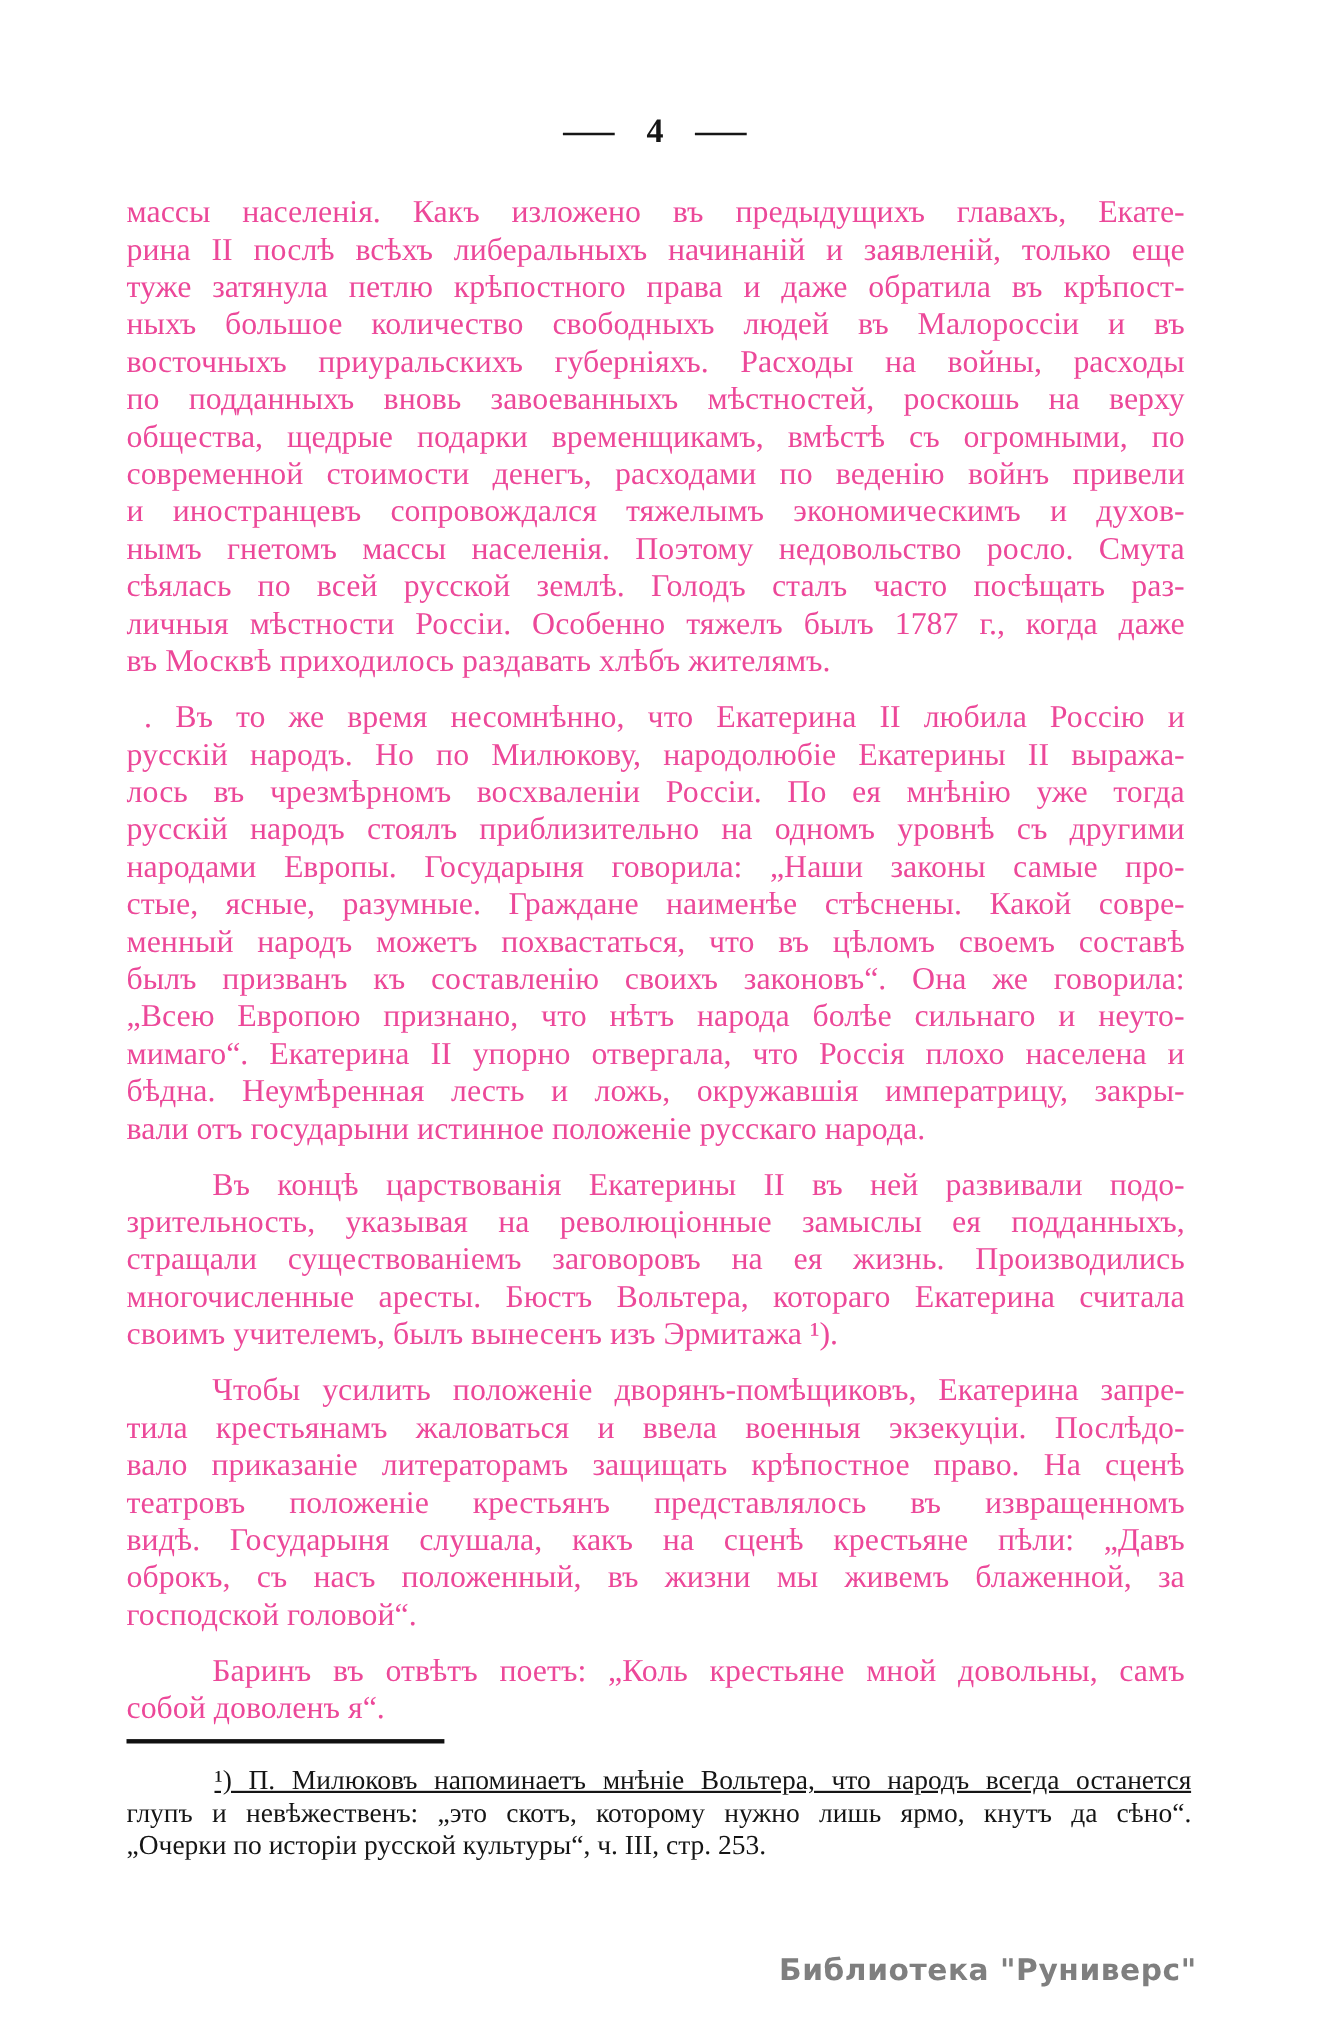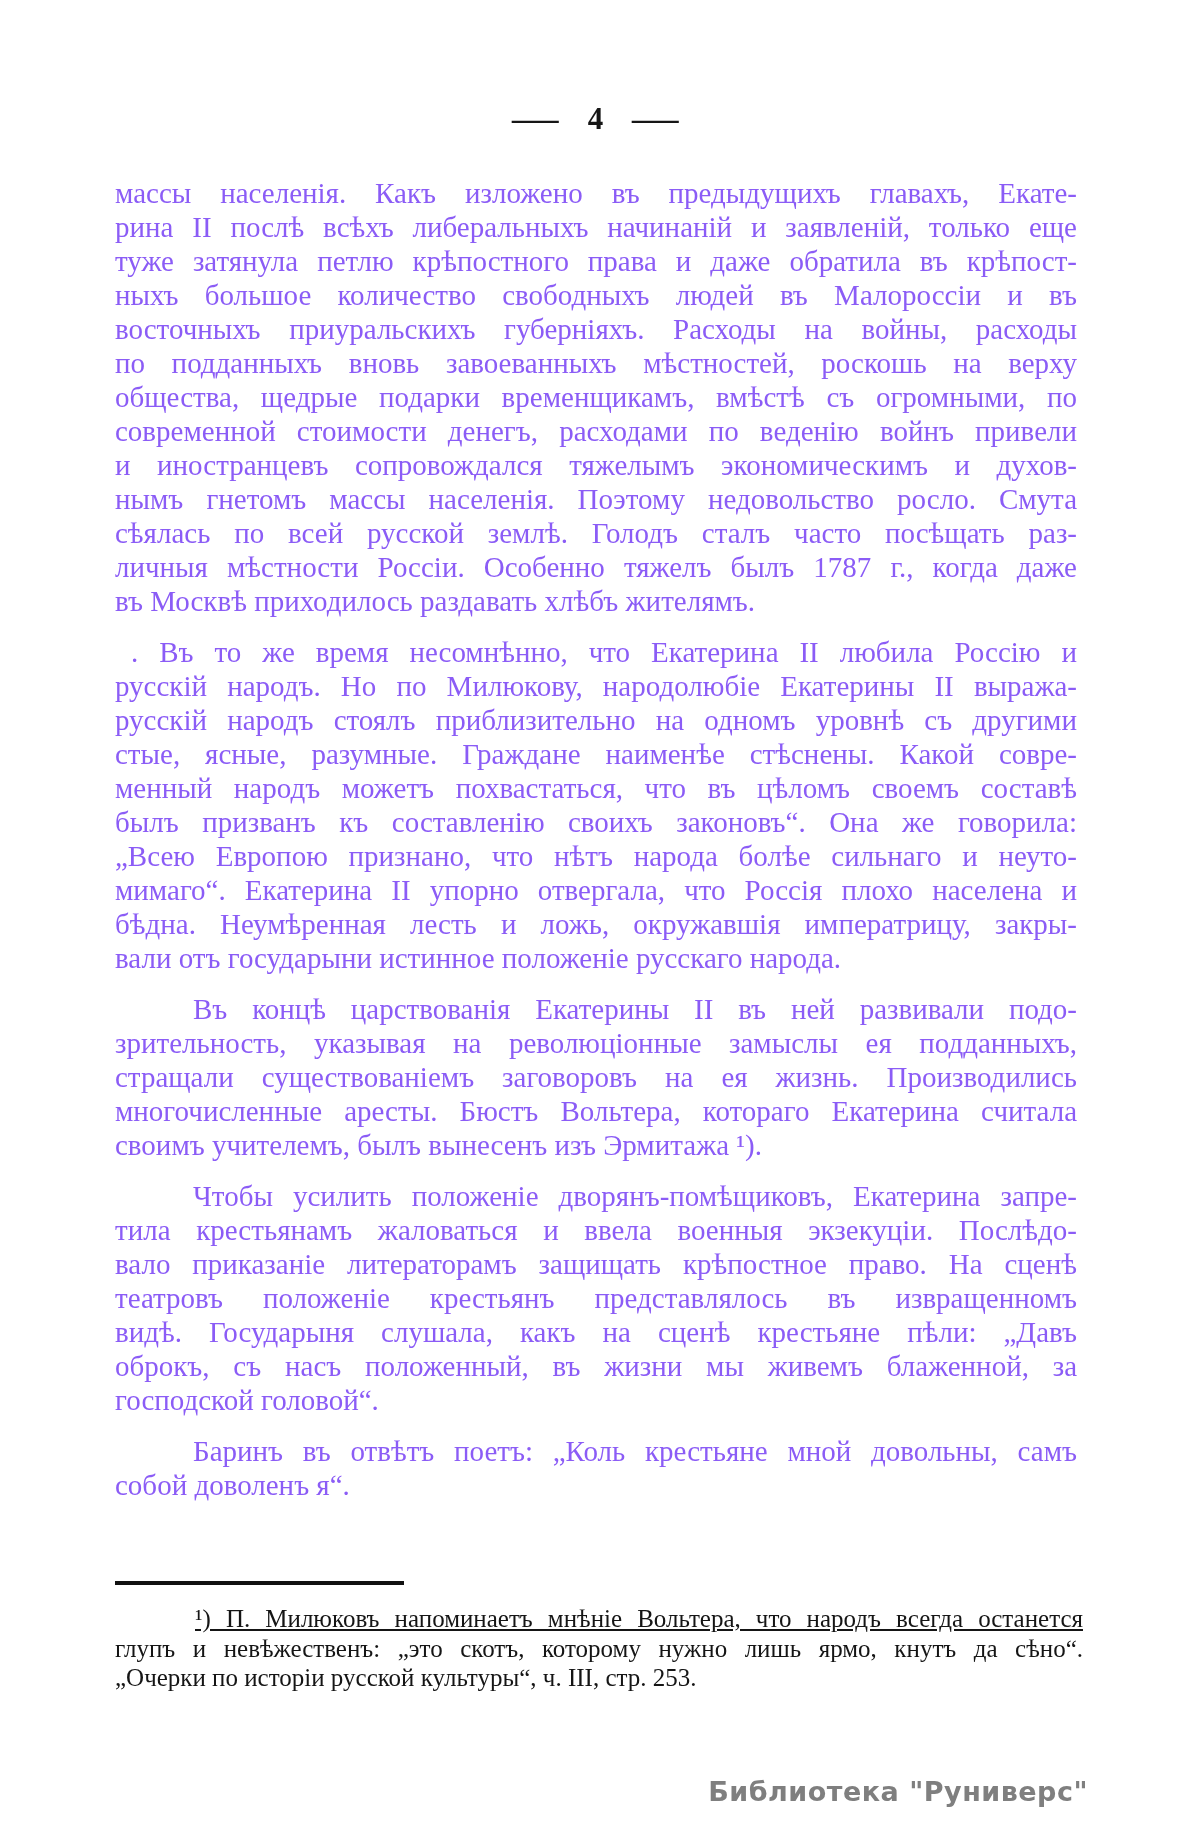--- a/index.html
+++ b/index.html
@@ -26,21 +26,21 @@
   }
   .page-header .dash { display: inline-block; transform: scaleX(1.5); }
   .page-header .num  { display: inline-block; margin: 0 36px; }
 
   
   .text-block {
     position: absolute;
     top: 176px; left: 115px; width: 962px;
     font-size: 29px;
     line-height: 34px;
-    color: #8b5cf6;
+    color: #ec4899;
   }
   .para + .para { margin-top: 17px; }
   .line {
     height: 34px;
     overflow: hidden;
     text-align: justify;
     text-align-last: justify;
   }
   .line.last { text-align-last: left; }
   .line.ind    { text-indent: 78px; font-family: Liberation Serif, serif; }
@@ -95,21 +95,23 @@
         <div class="line">современной стоимости денегъ, расходами по веденію войнъ привели</div>
         <div class="line">и иностранцевъ сопровождался тяжелымъ экономическимъ и духов-</div>
         <div class="line">нымъ гнетомъ массы населенія. Поэтому недовольство росло. Смута</div>
         <div class="line">сѣялась по всей русской землѣ. Голодъ сталъ часто посѣщать раз-</div>
         <div class="line">личныя мѣстности Россіи. Особенно тяжелъ былъ 1787 г., когда даже</div>
         <div class="line last">въ Москвѣ приходилось раздавать хлѣбъ жителямъ.</div>
       </div>
       <div class="para">
         <div class="line dotind">. Въ то же время несомнѣнно, что Екатерина II любила Россію и</div>
         <div class="line">русскій народъ. Но по Милюкову, народолюбіе Екатерины II выража-</div>
+        <div class="line">лось въ чрезмѣрномъ восхваленіи Россіи. По ея мнѣнію уже тогда</div>
         <div class="line">русскій народъ стоялъ приблизительно на одномъ уровнѣ съ другими</div>
+        <div class="line">народами Европы. Государыня говорила: „Наши законы самые про-</div>
         <div class="line">стые, ясные, разумные. Граждане наименѣе стѣснены. Какой совре-</div>
         <div class="line">менный народъ можетъ похвастаться, что въ цѣломъ своемъ составѣ</div>
         <div class="line">былъ призванъ къ составленію своихъ законовъ“. Она же говорила:</div>
         <div class="line">„Всею Европою признано, что нѣтъ народа болѣе сильнаго и неуто-</div>
         <div class="line">мимаго“. Екатерина II упорно отвергала, что Россія плохо населена и</div>
         <div class="line">бѣдна. Неумѣренная лесть и ложь, окружавшія императрицу, закры-</div>
         <div class="line last">вали отъ государыни истинное положеніе русскаго народа.</div>
       </div>
       <div class="para">
         <div class="line ind">Въ концѣ царствованія Екатерины II въ ней развивали подо-</div>

